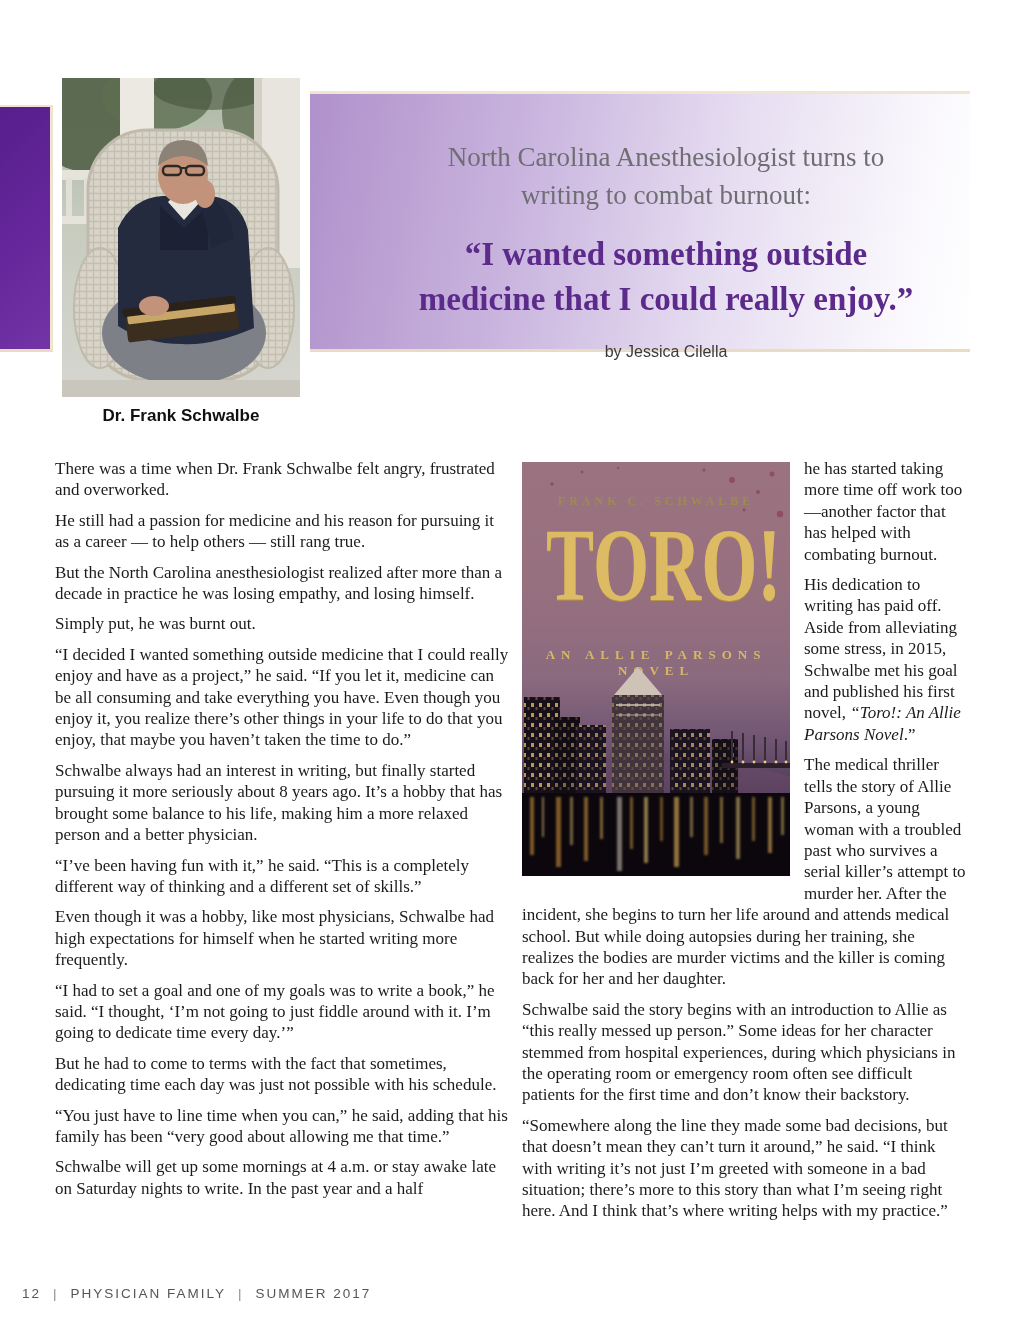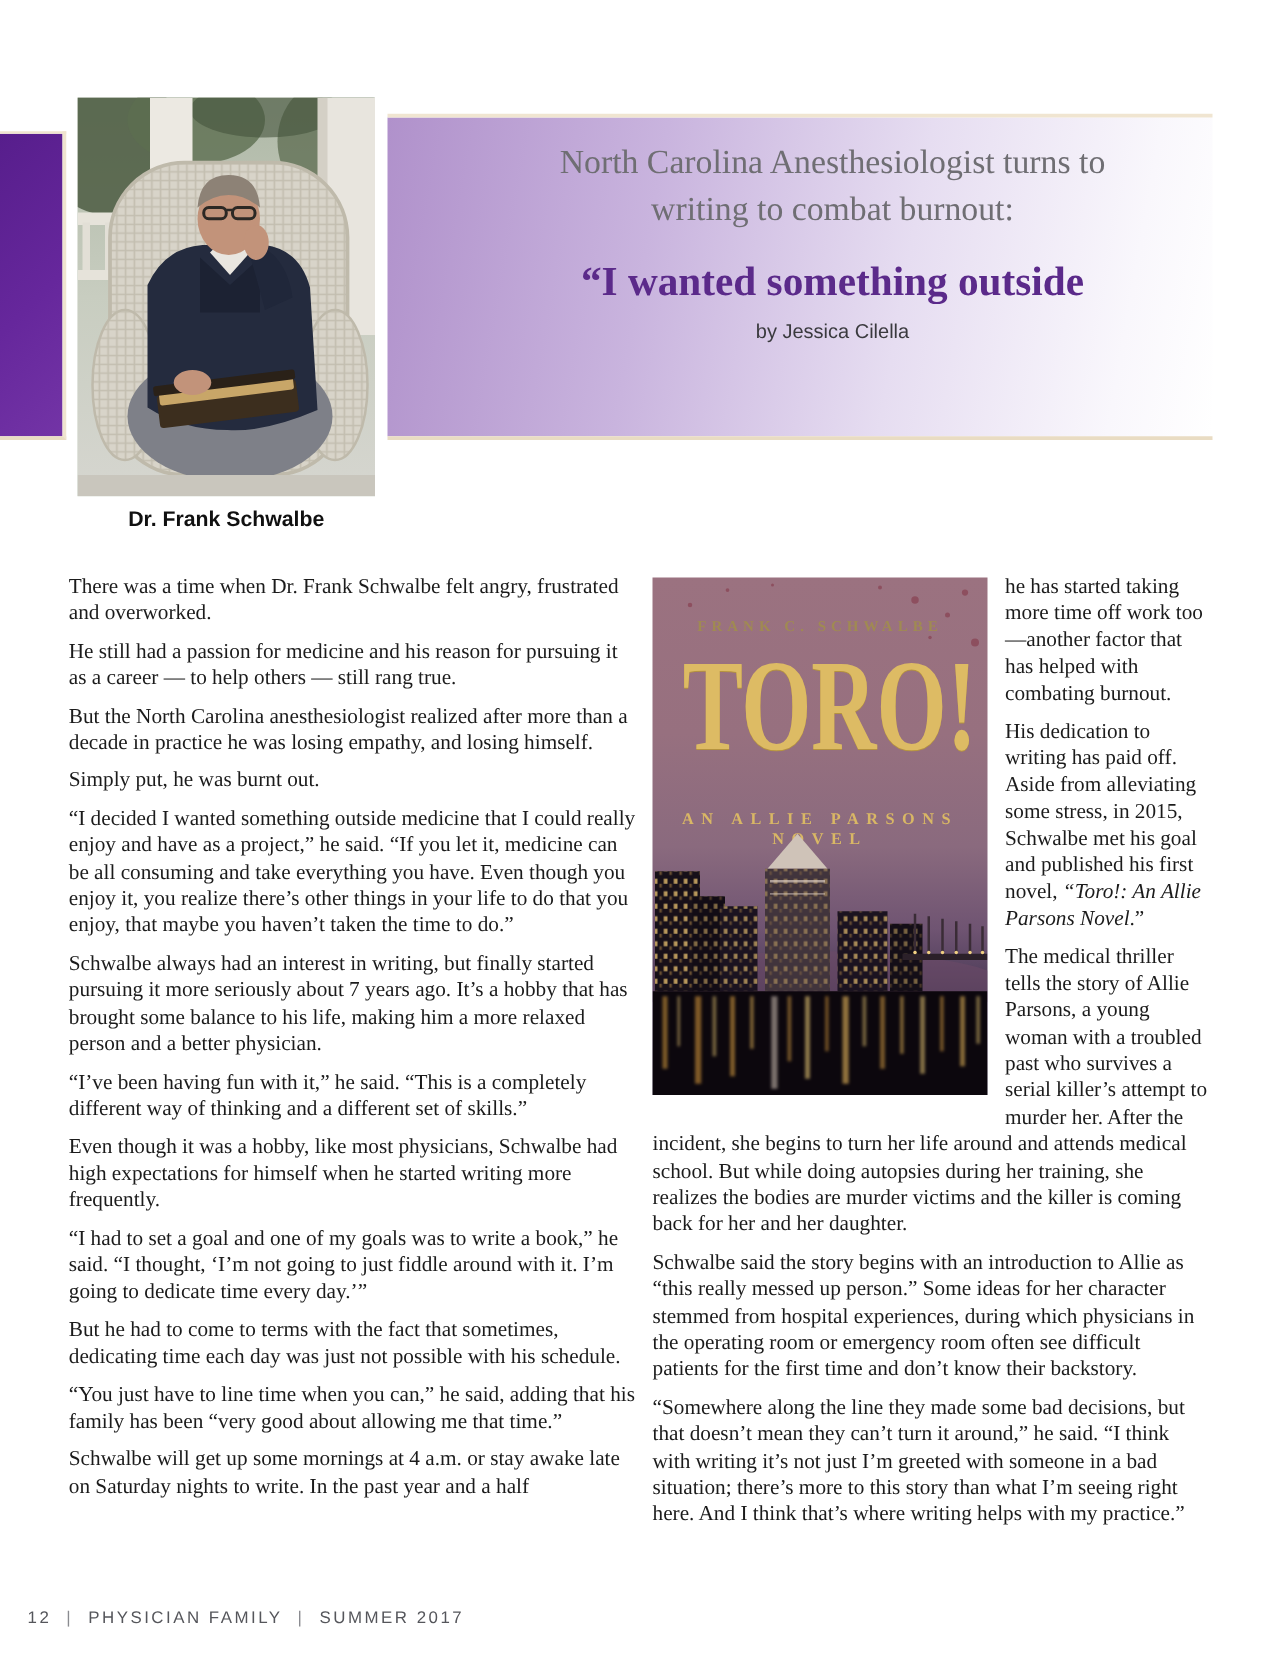--- a/index.html
+++ b/index.html
@@ -24,25 +24,25 @@
   .photo-caption{
     position:absolute;left:62px;top:406px;width:238px;text-align:center;
     font-family:"Liberation Sans",sans-serif;font-weight:bold;font-size:17px;color:#101010;
   }
 
   
   .banner{
     position:absolute;left:310px;top:91px;width:660px;height:261px;box-sizing:border-box;
     background:linear-gradient(100deg,#b091cb 0%,#c9b4de 32%,#e6ddf1 62%,#f9f7fc 88%,#ffffff 100%);
     border-top:3px solid #f0e5d1;border-bottom:3px solid #e9dcc3;
-    padding-top:16px;padding-left:52px;text-align:center;
+    padding-top:44px;padding-left:52px;text-align:center;
   }
   .kicker{font-size:27px;line-height:1.42;color:#6f6e73;}
   .quote{margin-top:17px;font-size:33px;font-weight:bold;line-height:1.38;color:#5b2a8a;}
-  .byline{margin-top:8px;font-family:"Liberation Sans",sans-serif;font-size:16px;color:#3a3a3e;}
+  .byline{margin-top:20px;font-family:"Liberation Sans",sans-serif;font-size:16px;color:#3a3a3e;}
 
   
   .col{position:absolute;top:458px;font-size:17px;line-height:1.26;}
   .col p{margin:0 0 9px 0;}
   .col-left{left:55px;width:456px;}
   .col-right{left:522px;width:447px;}
   .col-right .ital{font-style:italic;}
 
   
   .book-cover{
@@ -140,31 +140,32 @@
   </div>
   <div class="photo-caption">Dr. Frank Schwalbe</div>
 
   <div class="banner">
     <div class="kicker">
       <div>North Carolina Anesthesiologist turns to</div>
       <div>writing to combat burnout:</div>
     </div>
     <div class="quote">
       <div>“I wanted something outside</div>
+      <div>medicine that I could really enjoy.”</div>
     </div>
     <div class="byline">by Jessica Cilella</div>
   </div>
 
   <div class="col col-left">
     <p>There was a time when Dr. Frank Schwalbe felt angry, frustrated and overworked.</p>
     <p>He still had a passion for medicine and his reason for pursuing it as a career — to help others — still rang true.</p>
     <p>But the North Carolina anesthesiologist realized after more than a decade in practice he was losing empathy, and losing himself.</p>
     <p>Simply put, he was burnt out.</p>
     <p>“I decided I wanted something outside medicine that I could really enjoy and have as a project,” he said. “If you let it, medicine can be all consuming and take everything you have. Even though you enjoy it, you realize there’s other things in your life to do that you enjoy, that maybe you haven’t taken the time to do.”</p>
-    <p>Schwalbe always had an interest in writing, but finally started pursuing it more seriously about 7 years ago. It’s a hobby that has brought some balance to his life, making him a more relaxed person and a better physician.</p>
+    <p>Schwalbe always had an interest in writing, but finally started pursuing it more seriously about 8 years ago. It’s a hobby that has brought some balance to his life, making him a more relaxed person and a better physician.</p>
     <p>“I’ve been having fun with it,” he said. “This is a completely different way of thinking and a different set of skills.”</p>
     <p>Even though it was a hobby, like most physicians, Schwalbe had high expectations for himself when he started writing more frequently.</p>
     <p>“I had to set a goal and one of my goals was to write a book,” he said. “I thought, ‘I’m not going to just fiddle around with it. I’m going to dedicate time every day.’”</p>
     <p>But he had to come to terms with the fact that sometimes, dedicating time each day was just not possible with his schedule.</p>
     <p>“You just have to line time when you can,” he said, adding that his family has been “very good about allowing me that time.”</p>
     <p>Schwalbe will get up some mornings at 4 a.m. or stay awake late on Saturday nights to write. In the past year and a half</p>
   </div>
 
   <div class="col col-right">
     <div class="book-cover">

